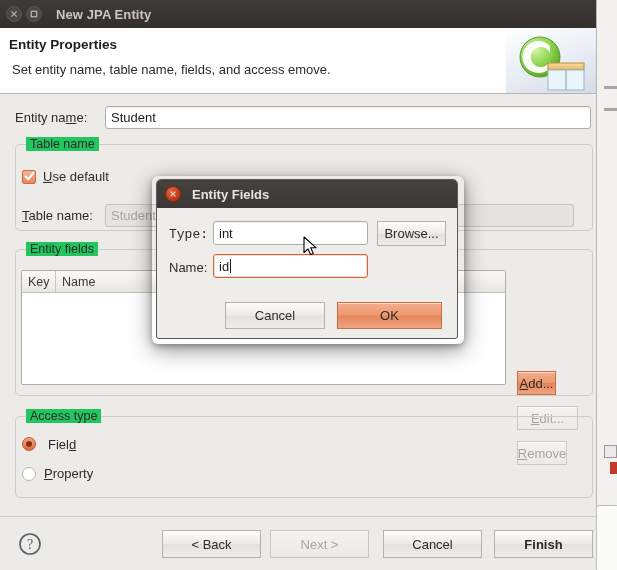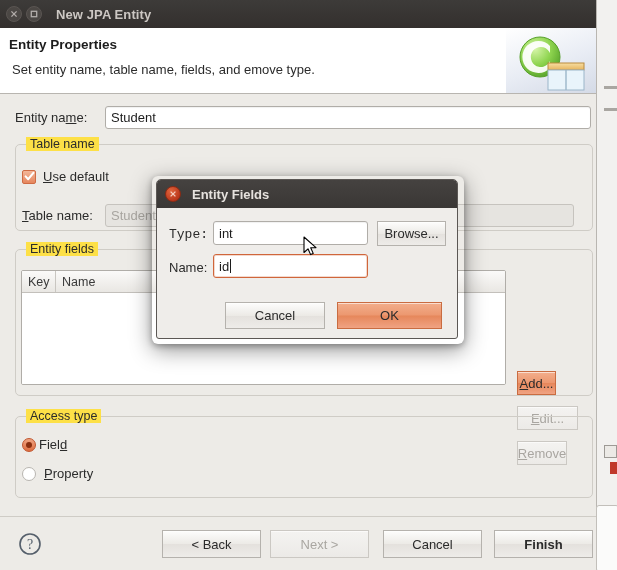--- a/index.html
+++ b/index.html
@@ -165,21 +165,21 @@
   
   .group {
     position: absolute;
     border: 1px solid #cfccc6;
     border-radius: 5px;
     background: transparent;
   }
   .group-title {
     position: absolute;
     top: -8px; left: 10px;
-    background: #fde047;
+    background: #22c55e;
     padding: 0 4px;
     font-size: 12.5px;
     color: #2b2b2b;
   }
 
   
   .checkbox {
     width: 14px; height: 14px;
     box-sizing: border-box;
     border: 1px solid #cf6b44;
@@ -385,21 +385,21 @@
         <svg width="8" height="8" viewBox="0 0 8 8">
           <rect x="1.3" y="1.3" width="5.4" height="5.4" fill="none" stroke="#b3aeab" stroke-width="1.3"></rect>
         </svg>
       </div>
       <div class="title-text">New JPA Entity</div>
     </div>
 
     <div class="header">
       <div class="header-art"></div>
       <div class="header-title">Entity Properties</div>
-      <div class="header-sub">Set entity name, table name, fields, and emove type.</div>
+      <div class="header-sub">Set entity name, table name, fields, and access emove.</div>
       <svg class="header-icon" viewBox="0 0 72 58">
         <defs>
           <radialGradient id="gball" cx="38%" cy="30%" r="72%">
             <stop offset="0%" stop-color="#d6f5a8"></stop>
             <stop offset="55%" stop-color="#8ed44f"></stop>
             <stop offset="100%" stop-color="#5aa62c"></stop>
           </radialGradient>
           <linearGradient id="gtop" x1="0" y1="0" x2="0" y2="1">
             <stop offset="0%" stop-color="#f7dfa4"></stop>
             <stop offset="100%" stop-color="#e6b35c"></stop>
@@ -466,21 +466,21 @@
         <span><u>E</u><span>dit...</span></span>
       </div>
       <div class="btn disabled" style="position:absolute;left:517px;top:347px;width:50px;height:24px;">
         <span><u>R</u><span>emove</span></span>
       </div>
 
       <div class="group" style="left:15px; top:322px; width:576px; height:80px;">
         <div class="group-title">Access type</div>
       </div>
 
-      <div style="position:absolute;left:22px;top:343px;display:flex;align-items:flex-end;gap:3px;">
+      <div style="position:absolute;left:22px;top:343px;display:flex;align-items:flex-start;gap:12px;">
         <span class="radio checked">
             <span class="dot"></span>
           </span>
         <span class="lbl"><span>Fiel</span><u>d</u><span></span></span>
       </div>
 
       <div style="position:absolute;left:22px;top:372px;display:flex;align-items:center;gap:8px;">
         <span class="radio"></span>
         <span class="lbl"><span></span><u>P</u><span>roperty</span></span>
       </div>

